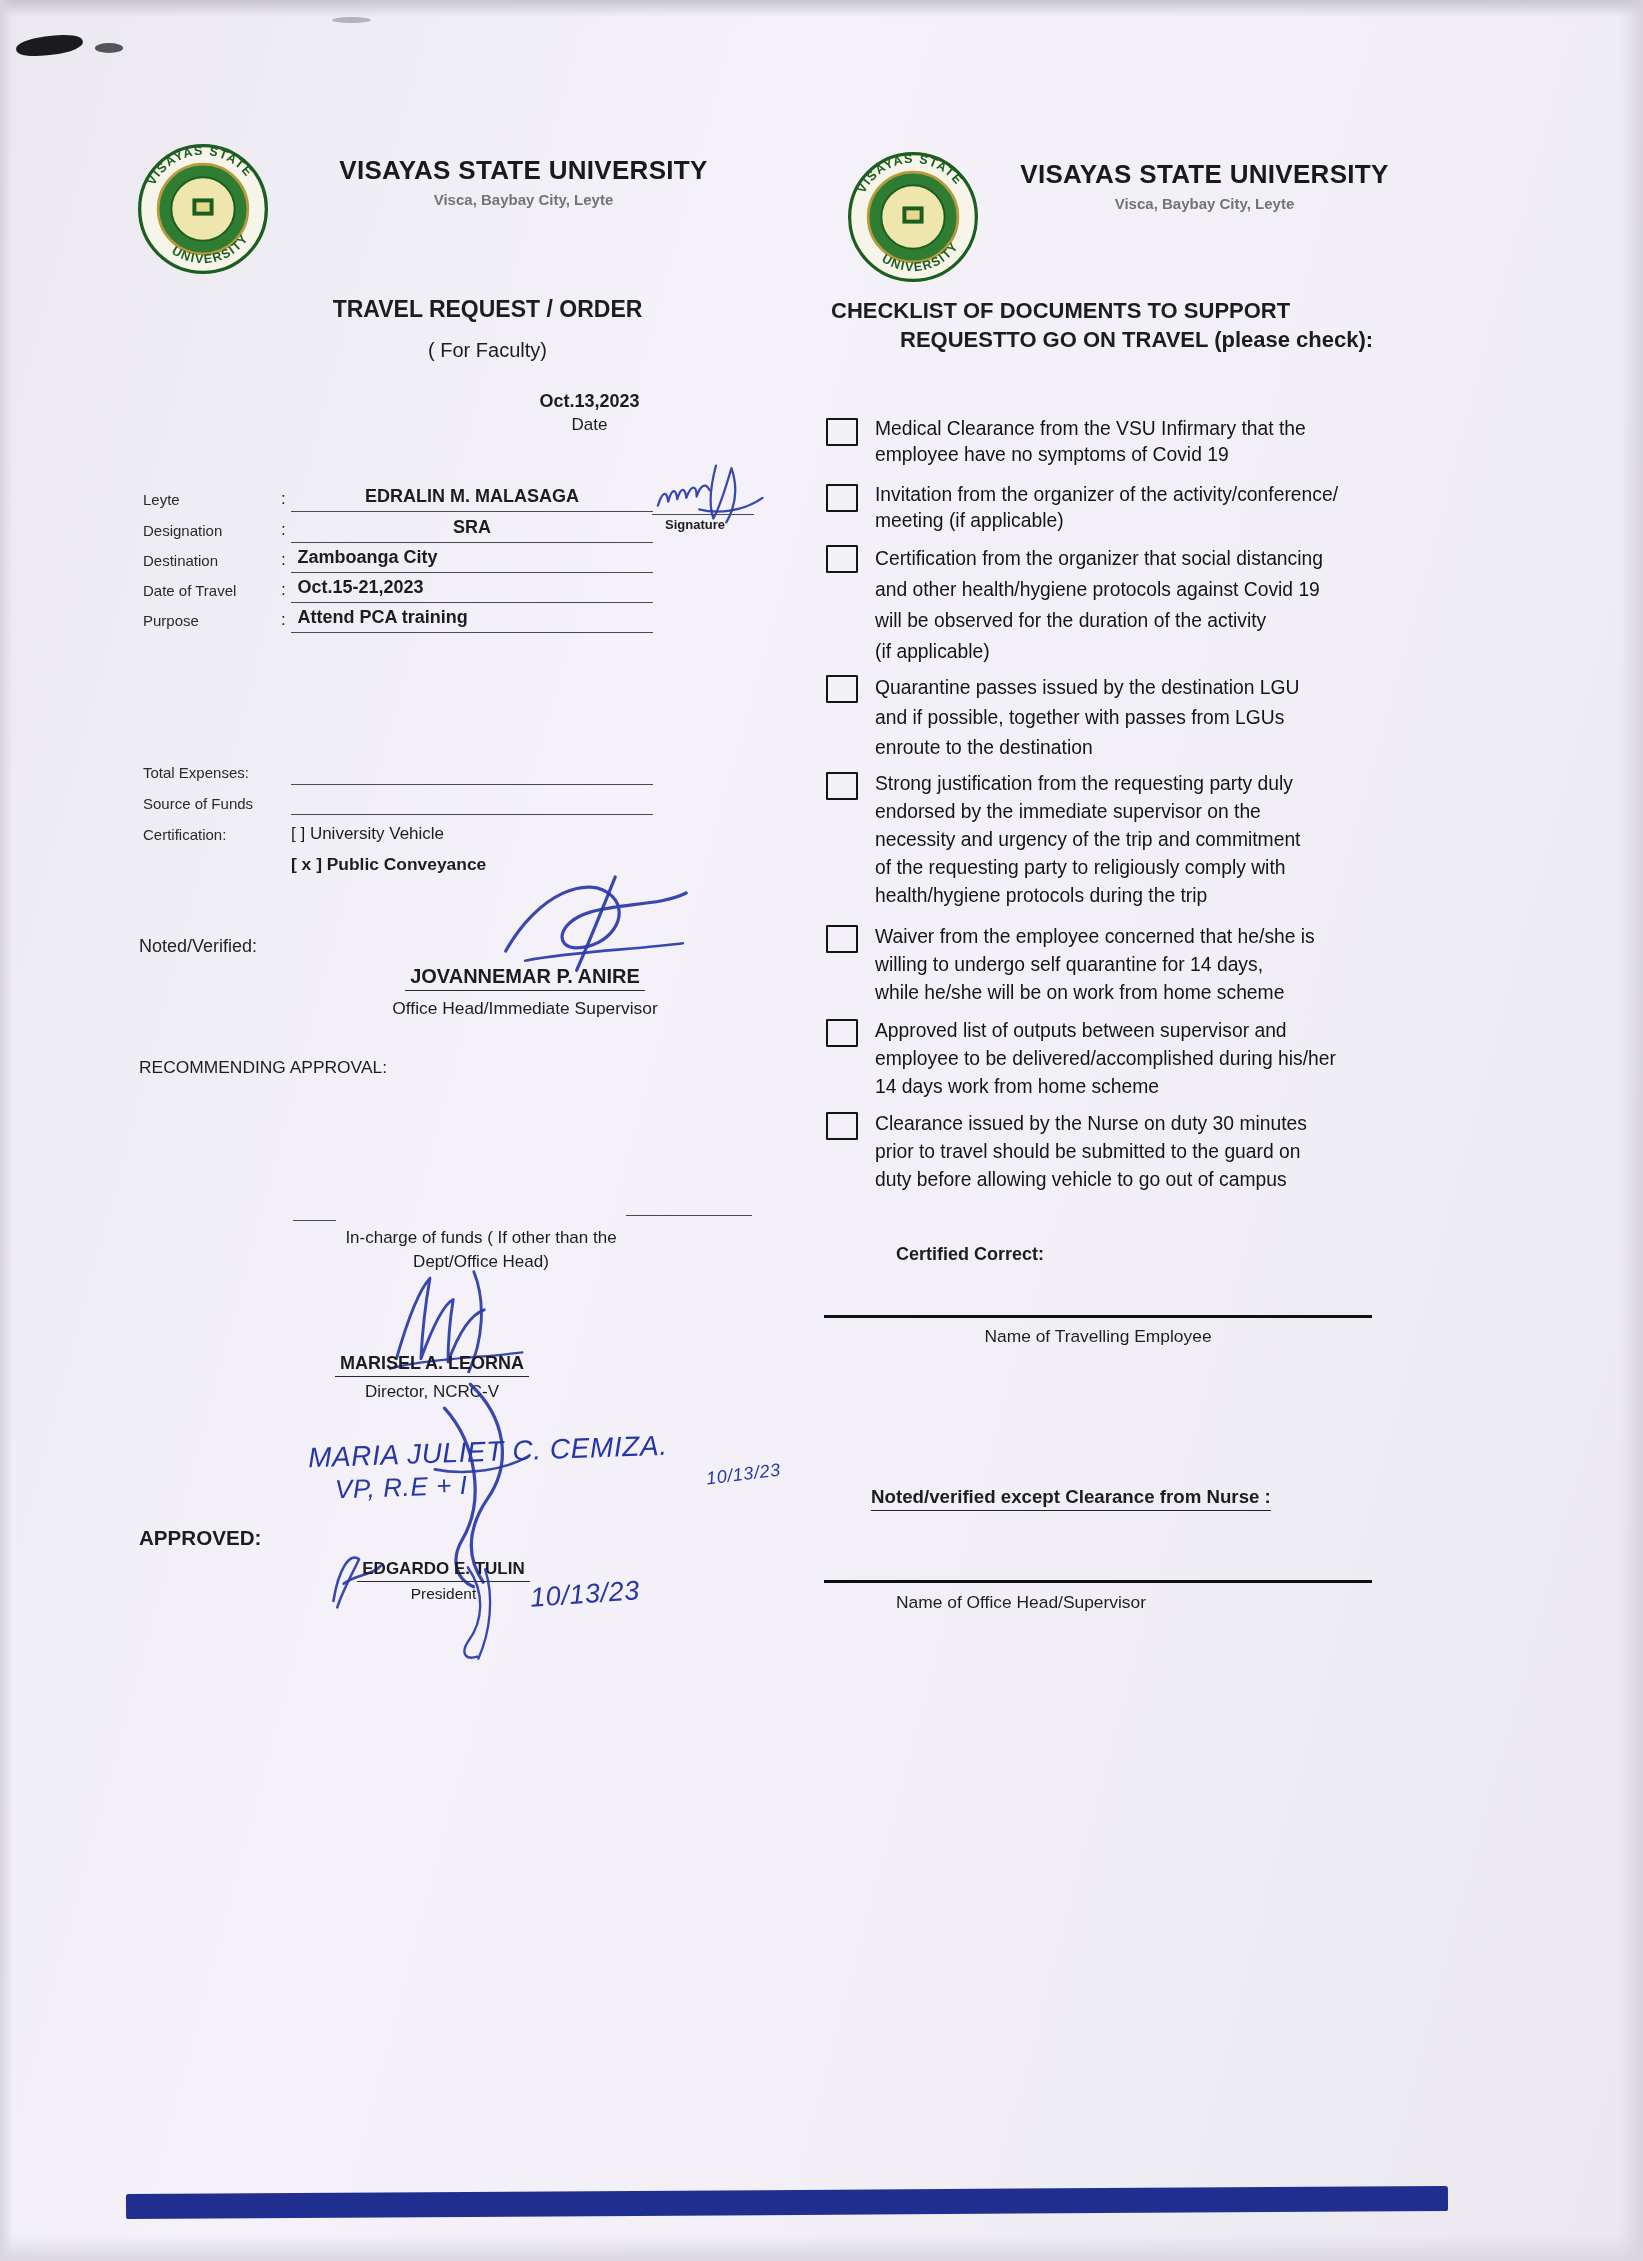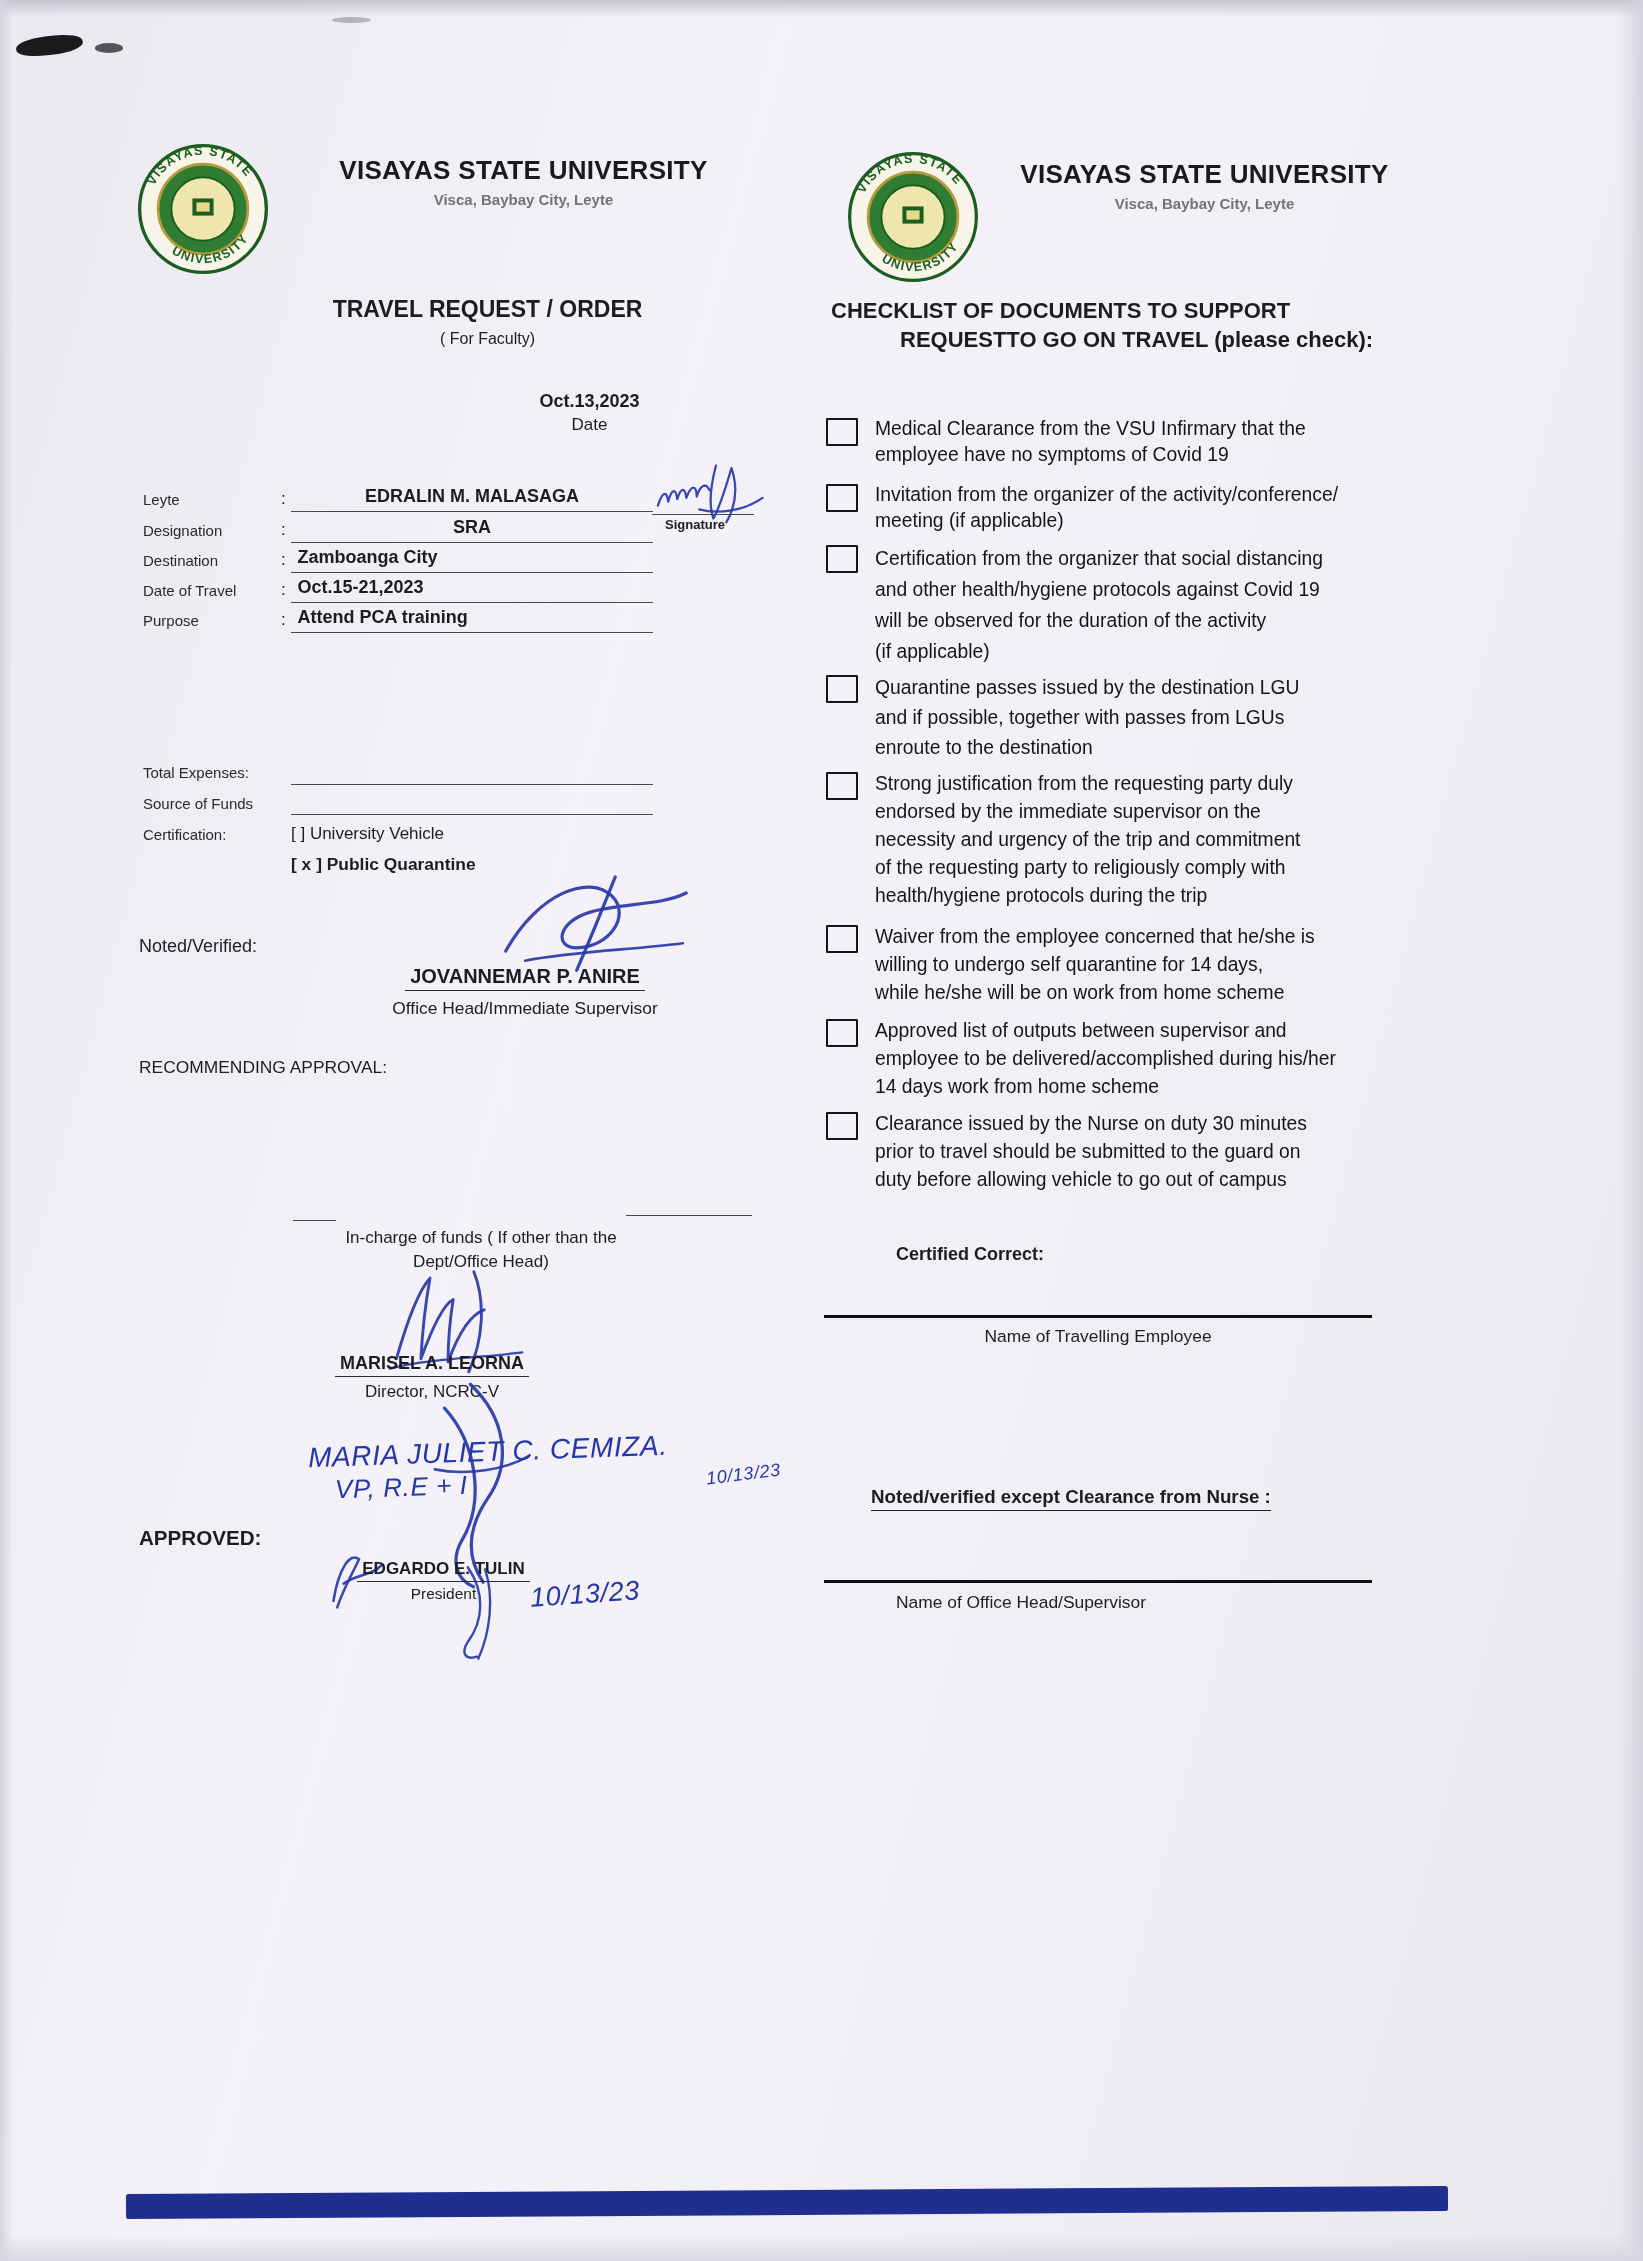--- a/index.html
+++ b/index.html
@@ -28,21 +28,21 @@
 
   
   .seal{width:132px;height:132px;}
 
   
   .univ-block{width:425px;text-align:center;}
   .univ-name{font-size:26px;font-weight:bold;letter-spacing:0.3px;color:#1a1a1c;}
   .univ-addr{font-size:15px;font-weight:bold;margin-top:5.2px;color:#737373;}
 
   .form-title{font-size:23px;font-weight:bold;}
-  .form-subtitle{font-size:16px;margin-top:7px;}
+  .form-subtitle{font-size:20px;margin-top:16px;}
   .date-value{font-size:18px;font-weight:bold;margin-top:24px;}
   .date-label{font-size:17px;margin-top:2.6px;}
 
   
   .field-row{position:absolute;left:143px;width:612px;height:31px;}
   .f-label{position:absolute;left:0;top:6.4px;font-size:15px;color:#2a2a2c;}
   .f-colon{position:absolute;left:138px;top:3.9px;font-size:17px;}
   .f-value{position:absolute;left:148px;top:0;width:362px;height:27px;font-size:18px;font-weight:bold;
            border-bottom:1.6px solid #49494d;box-sizing:border-box;padding-top:1.3px;}
   .f-value.left{text-align:left;padding-left:6.4px;}
@@ -149,21 +149,21 @@
 </svg>
 <div class="rule" style="left:652px;top:514px;width:102px"></div>
 <div class="abs sig-label" style="left:665px;top:517px">Signature</div>
 
 <div class="abs small-label" style="left:143px;top:764px">Total Expenses:</div>
 <div class="rule" style="left:291px;top:784px;width:362px"></div>
 <div class="abs small-label" style="left:143px;top:795px">Source of Funds</div>
 <div class="rule" style="left:291px;top:814px;width:362px"></div>
 <div class="abs small-label" style="left:143px;top:826px">Certification:</div>
 <div class="abs opt" style="left:291px;top:824px">[ ] University Vehicle</div>
-<div class="abs opt2" style="left:291px;top:854px">[ x ] Public Quarantine</div>
+<div class="abs opt2" style="left:291px;top:854px">[ x ] Public Conveyance</div>
 
 <div class="abs sec-label" style="left:139px;top:936px">Noted/Verified:</div>
 <svg class="abs sig" style="left:480px;top:867px" width="219" height="110" viewBox="0 0 340 170">
   <path stroke-width="5" d="M40,130 C90,40 170,10 205,45 C235,75 200,125 150,125 C115,125 120,85 170,70 C220,55 280,60 320,40"></path>
   <path stroke-width="5" d="M210,15 C190,65 170,115 150,160"></path>
   <path stroke-width="4" d="M70,145 C150,130 240,128 315,118"></path>
 </svg>
 <div class="abs cwrap" style="left:367px;top:965px;width:316px">
   <span class="uname" style="font-size:20px">JOVANNEMAR P. ANIRE</span>
 </div>

